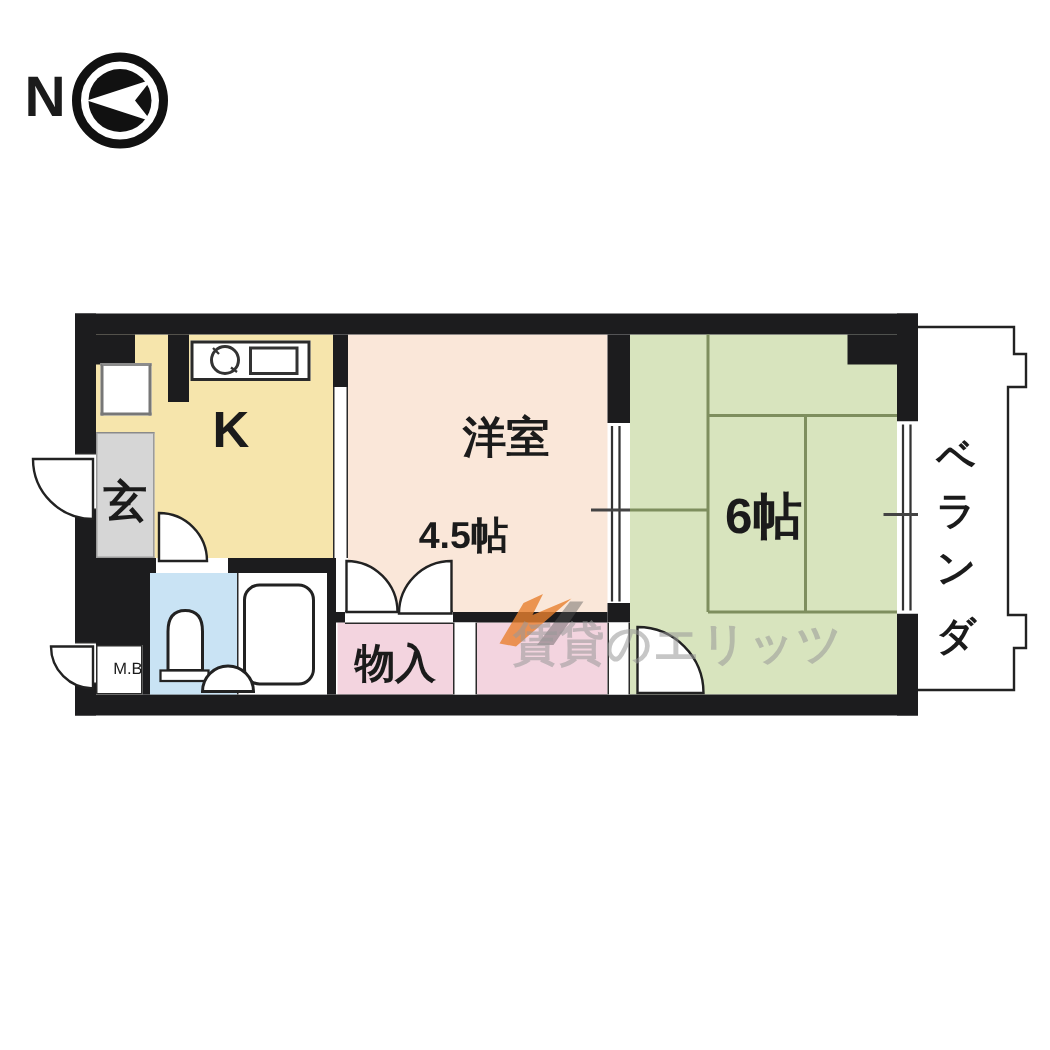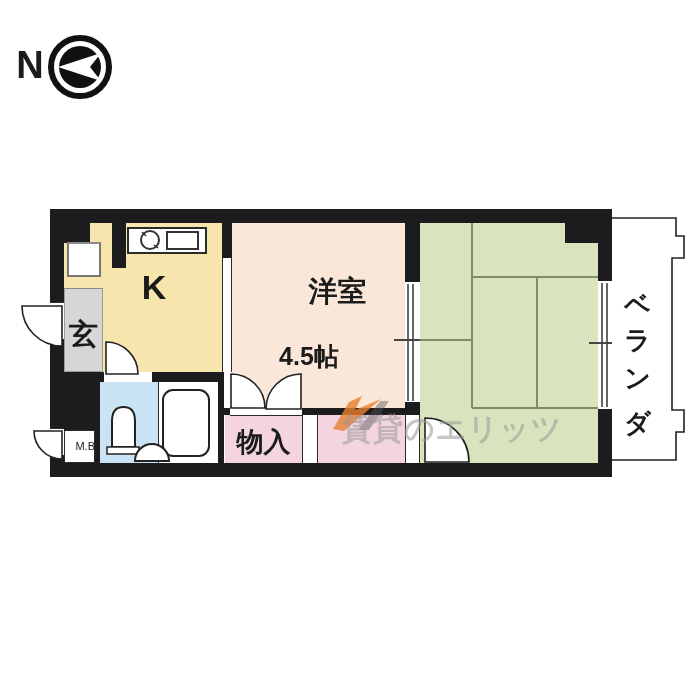--- a/index.html
+++ b/index.html
@@ -135,18 +135,19 @@
     <g opacity="0.8">
       <path d="M333,429 L349,402 L362,396 L355,410 L381,399 L344,431 Z" fill="var(--watermark-orange)"></path>
       <path d="M358,430 L380,401 L389,401 L369,430 Z" fill="#555" opacity="0.55"></path>
     </g>
   </svg>
 
   <div class="room-label" style="left:75px;top:268px;width:158px;font-size:34px;font-weight:600;">K</div>
   <div class="room-label" style="left:64px;top:315px;width:39px;font-size:29px;">玄</div>
   <div class="room-label" style="left:232px;top:272px;width:173px;font-size:29px;margin-left:19px;">洋室</div>
   <div class="room-label" style="left:232px;top:308px;width:154px;font-size:25px;margin-top:32px;">4.5帖</div>
+  <div class="room-label" style="left:420px;top:322px;width:178px;font-size:33px;">6帖</div>
   <div class="room-label vertical-text" style="left:622px;top:238px;width:34px;height:225px;font-size:26px;font-weight:600;">ベランダ</div>
   <div class="room-label" style="left:225px;top:424px;width:77px;font-size:27px;">物入</div>
   <div class="room-label" style="left:64px;top:440px;width:31px;font-size:11px;font-weight:400;text-align:right;">M.B</div>
 
   <div id="watermark-text" style="left:342px;top:409px;">賃貸のエリッツ</div>
 </div>
 
 </body></html>

